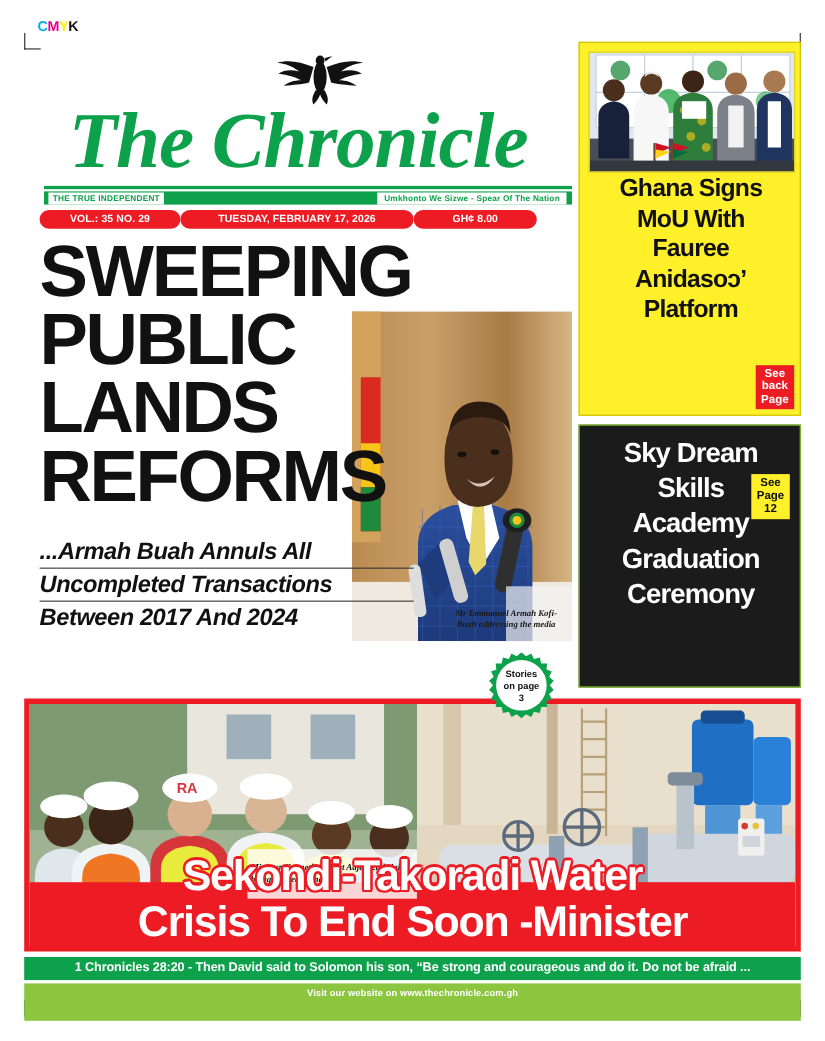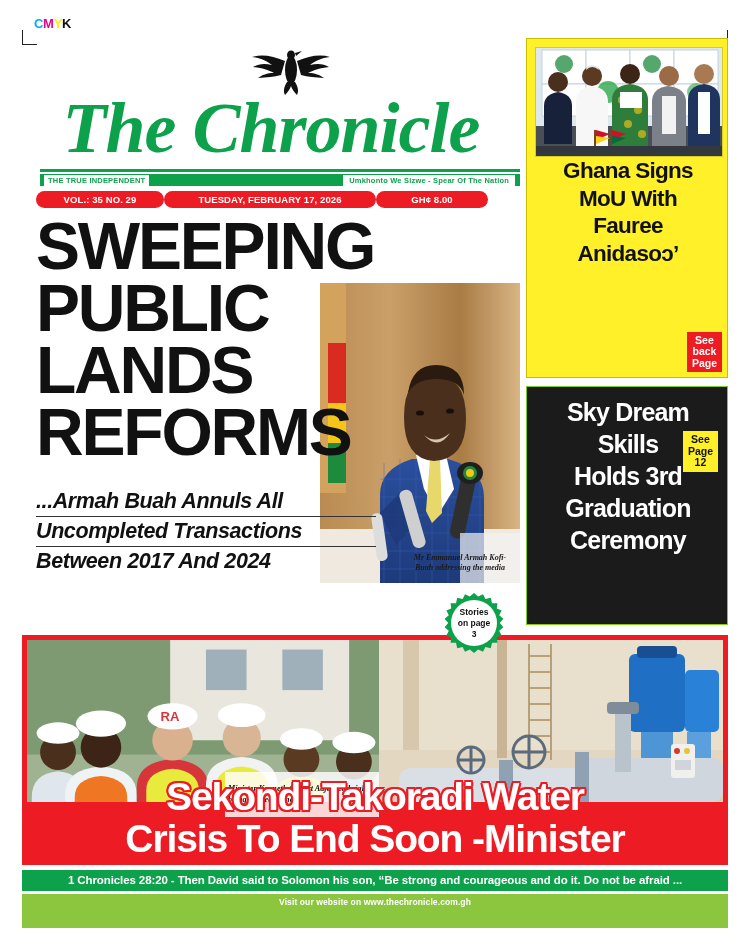--- a/index.html
+++ b/index.html
@@ -610,34 +610,35 @@
           </g>
           <rect x="0" y="98" width="186" height="10" fill="#33383f"></rect>
         </svg>
       </div>
 
       <div class="mou-head">
         <span class="l">Ghana Signs</span>
         <span class="l">MoU With</span>
         <span class="l">Fauree</span>
         <span class="l">Anidasoɔ’</span>
+        <span class="l">Platform</span>
       </div>
 
       <div class="see-back">
         <span>See</span>
         <span>back</span>
         <span>Page</span>
       </div>
     </div>
 
     <div class="sky-box">
       <div class="sky-head">
         <span class="l">Sky Dream</span>
         <span class="l">Skills</span>
-        <span class="l">Holds 3rd</span>
+        <span class="l">Academy</span>
         <span class="l">Graduation</span>
         <span class="l">Ceremony</span>
       </div>
       <div class="see-page">
         <span>See</span>
         <span>Page</span>
         <span>12</span>
       </div>
     </div>
   </div>

